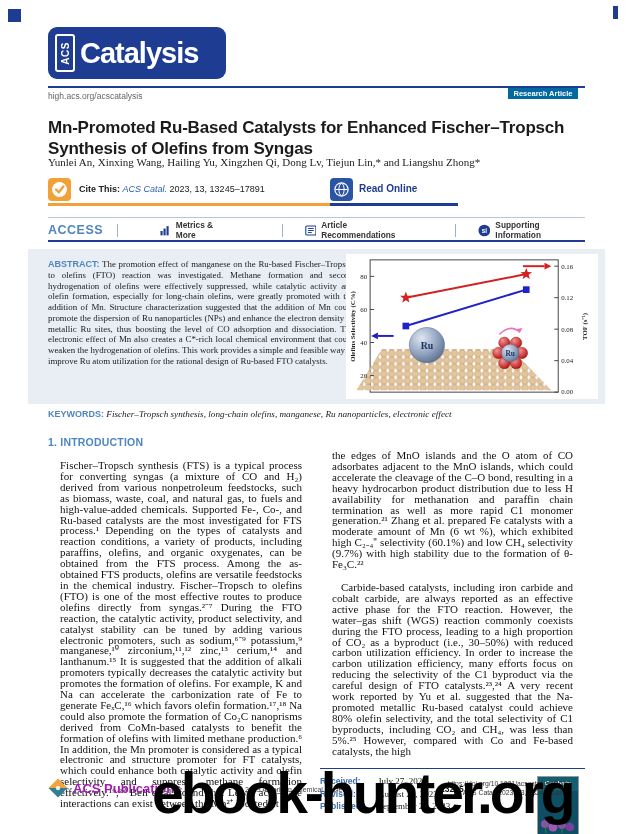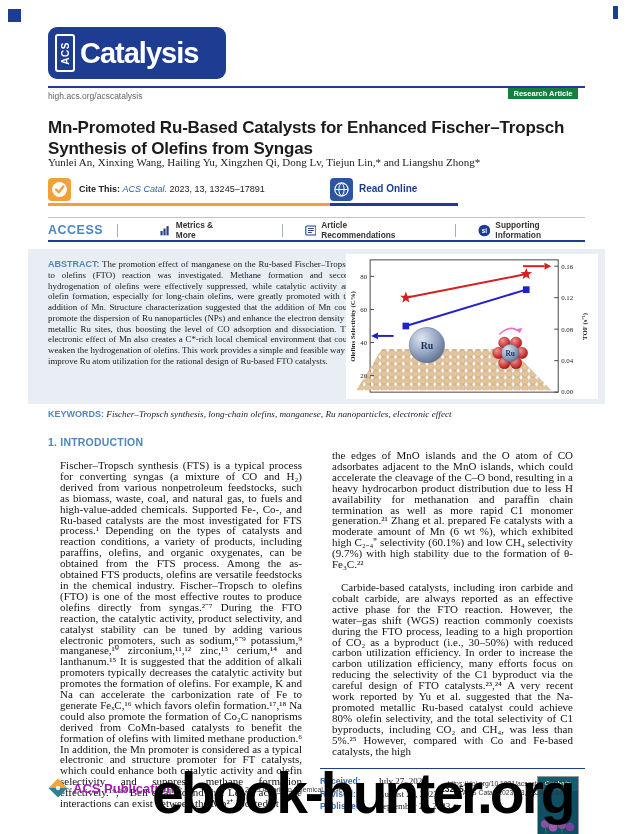--- a/index.html
+++ b/index.html
@@ -8,21 +8,21 @@
   .corner-mark{position:absolute;width:13px;height:13px;background:#1e3c91;}
   
   .logo{position:absolute;left:48px;top:27px;width:163px;height:46px;background:#1e3c91;
         border-radius:9px;display:flex;align-items:center;padding:3px 8px 3px 7px;}
   .logo-acs-box{border:2px solid #fff;border-radius:3px;height:34px;width:16px;display:flex;
         align-items:center;justify-content:center;margin-right:5px;flex:none;}
   .logo-acs{color:#fff;font:bold 10px "Liberation Sans",sans-serif;transform:rotate(-90deg);letter-spacing:.5px;}
   .logo-name{color:#fff;font:bold 29px "Liberation Sans",sans-serif;letter-spacing:-1px;}
   .head-rule{position:absolute;left:48px;top:86px;width:537px;border-top:2px solid #1e3c91;}
   .site-url{position:absolute;left:48px;top:91px;font:8.5px "Liberation Sans",sans-serif;color:#666;}
-  .badge{position:absolute;left:508px;top:88px;width:70px;height:11px;background:#15803d;color:#fff;
+  .badge{position:absolute;left:508px;top:88px;width:70px;height:11px;background:#0369a1;color:#fff;
         font:bold 7.5px/11px "Liberation Sans",sans-serif;text-align:center;}
   .title{position:absolute;left:48px;top:106px;width:520px;
         font:bold 17px/1.24 "Liberation Sans",sans-serif;color:#1b1b1b;letter-spacing:-.2px;}
   .authors{position:absolute;left:48px;top:156px;width:537px;font:11px "Liberation Serif",serif;color:#222;}
   
   .cite-icon{position:absolute;left:48px;top:178px;width:23px;height:23px;background:#f2a138;border-radius:4px;}
   .cite-text{position:absolute;left:79px;top:184px;font:9px "Liberation Sans",sans-serif;color:#222;}
   .cite-label{font-weight:bold;}
   .cite-journal{font-style:italic;color:#2c5ea8;}
   .cite-rule{position:absolute;left:48px;top:203px;width:298px;height:2.5px;background:#f2a138;}

